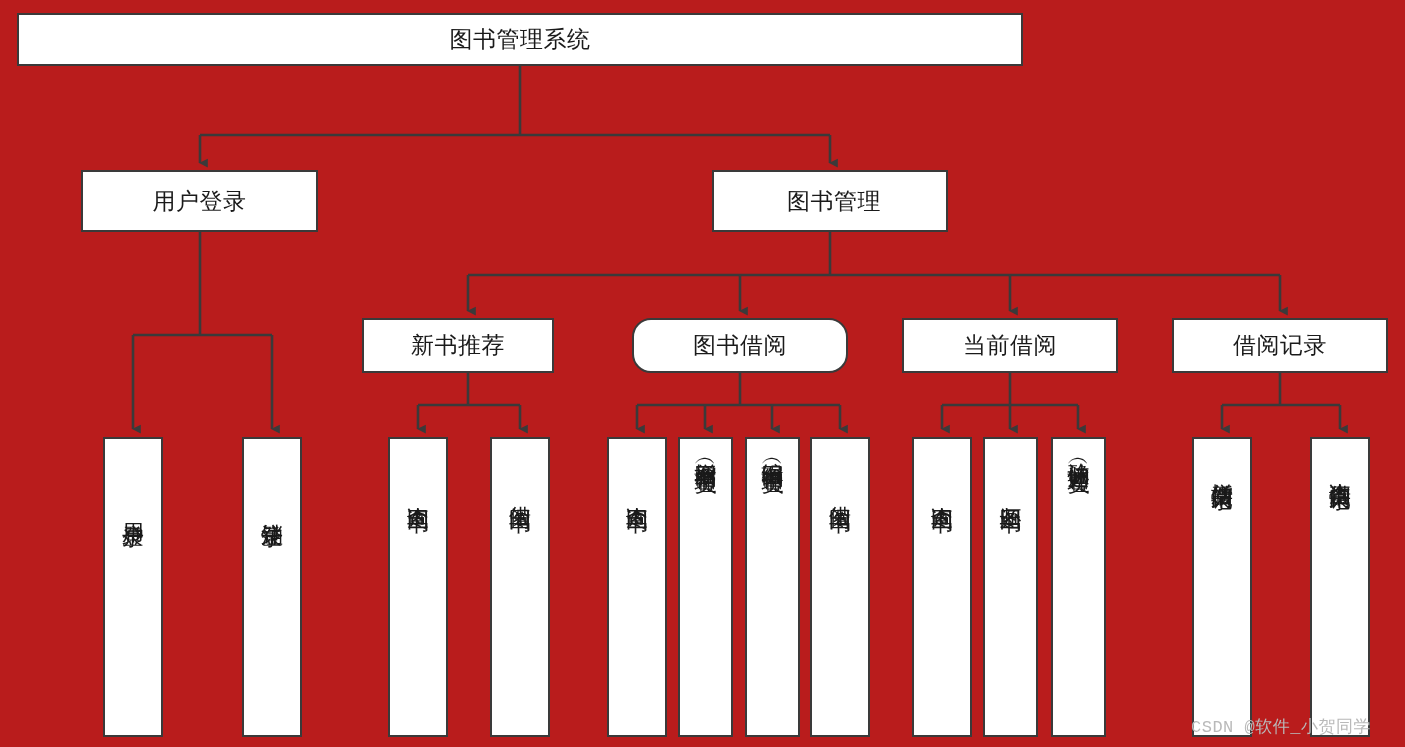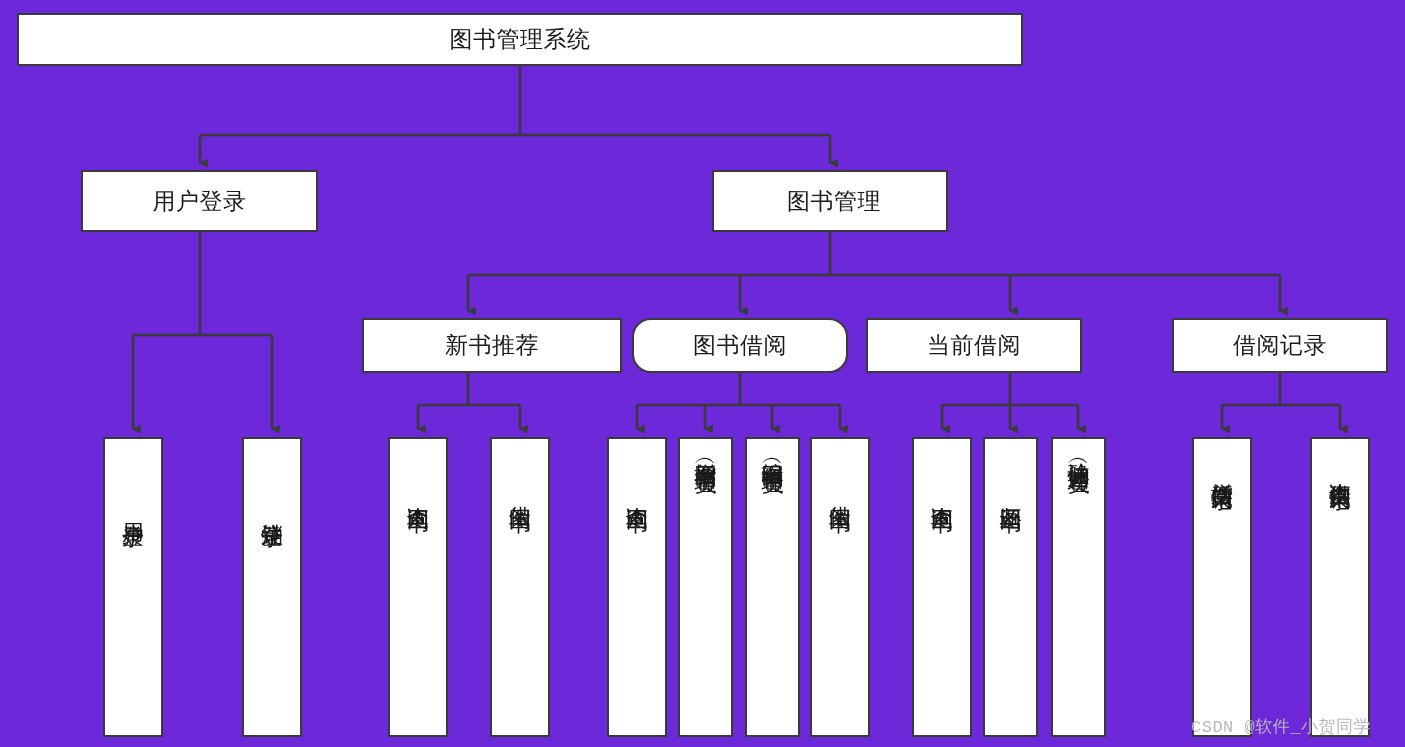--- a/index.html
+++ b/index.html
@@ -8,21 +8,21 @@
     padding: 0;
     background: #ffffff;
   }
   body {
     font-family: "DejaVu Sans", "Liberation Sans", sans-serif;
   }
   #canvas {
     position: relative;
     width: 1405px;
     height: 747px;
-    background: #6d28d9;
+    background: #b91c1c;
     overflow: hidden;
   }
   #wires {
     position: absolute;
     left: 0;
     top: 0;
     width: 1405px;
     height: 747px;
     pointer-events: none;
   }
@@ -128,29 +128,29 @@
   </div>
 
   <div class="node node-h" style="left:81px; top:170px; width:237px; height:62px;">
     <span class="node-label">用户登录</span>
   </div>
 
   <div class="node node-h" style="left:712px; top:170px; width:236px; height:62px;padding-left:8px;">
     <span class="node-label">图书管理</span>
   </div>
 
-  <div class="node node-h" style="left:362px; top:318px; width:260px; height:55px;">
+  <div class="node node-h" style="left:362px; top:318px; width:192px; height:55px;">
     <span class="node-label">新书推荐</span>
   </div>
 
   <div class="node node-h" style="left:632px; top:318px; width:216px; height:55px;border-radius:19px;">
     <span class="node-label">图书借阅</span>
   </div>
 
-  <div class="node node-h" style="left:866px; top:318px; width:216px; height:55px;">
+  <div class="node node-h" style="left:902px; top:318px; width:216px; height:55px;">
     <span class="node-label">当前借阅</span>
   </div>
 
   <div class="node node-h" style="left:1172px; top:318px; width:216px; height:55px;">
     <span class="node-label">借阅记录</span>
   </div>
 
   <div class="node node-v" style="left:103px; top:437px; width:60px; height:300px; padding-top:66px;">
     <span class="node-label">用户登录</span>
   </div>

